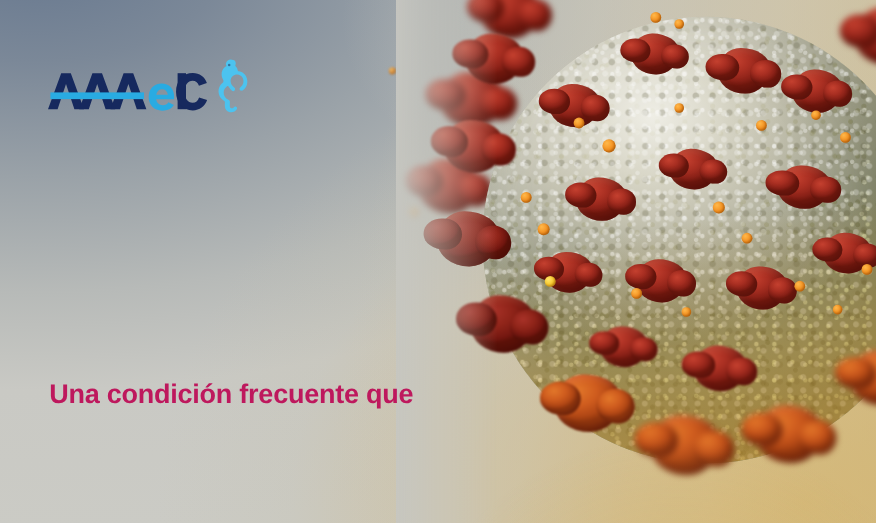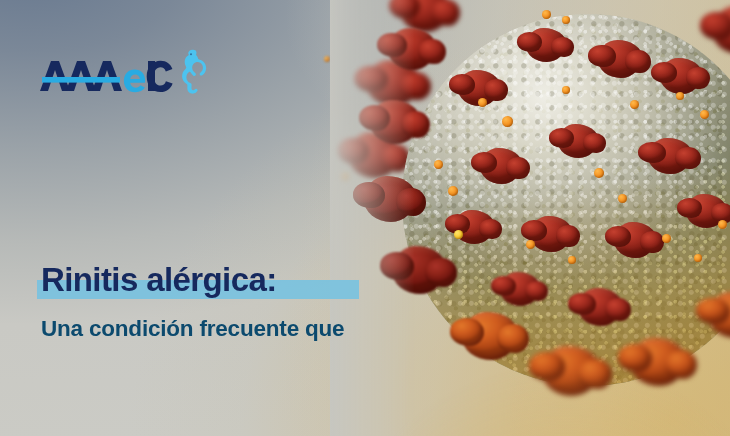--- a/index.html
+++ b/index.html
@@ -162,21 +162,21 @@
   .headline .hl-text { position:relative; z-index:1; }
 
   .subtitle {
     position:absolute;
     left:41px; top:314px;
     width:420px;
     font-size:22.5px;
     font-weight:700;
     line-height:1.30;
     letter-spacing:-0.2px;
-    color:#0c4a6e;
+    color:#be185d;
   }
   .subtitle .line { display:block; white-space:nowrap; }
 </style>
 </head>
 <body>
 
 <div id="banner">
 
   <div class="bg-base"></div>
   <div class="bg-topright"></div>
@@ -265,24 +265,18 @@
         <path d="M134.6 24.4c-1.8 5.4-6.2 8.6-12 8.6-8.2 0-13.9-6.4-13.9-15.6 0-9.2 5.8-15.6 14-15.6 5.6 0 9.9 3.1 11.7 8.3l-6.6 2.3c-1-2.8-2.8-4.2-5.3-4.2-4 0-6.6 3.6-6.6 9.2 0 5.6 2.6 9.2 6.6 9.2 2.6 0 4.5-1.5 5.4-4.4Z"></path>
       </g>
     </svg>
 
     <svg class="seahorse" width="26" height="46" viewBox="0 0 26 46" aria-hidden="true">
       <path fill="#4cc3ef" d="M13.2 1.1c-2.4-1.2-5.2.1-5.9 2.6-.3 1 .1 1.6.6 2.3-1.6.8-2.9 2.1-3.6 3.8-1.1 2.6-.7 5.3.6 7.6.7 1.2.3 2-.6 2.8-2.2 1.9-3.3 4.4-3.2 7.3.1 3.3 1.8 5.8 4.5 7.5.6.4.9.8.8 1.5-.1 1.1-.1 2.3 0 3.4.2 2.4 1.8 4.1 4.1 4.6 2.4.5 4.6-.4 5.8-2.4.5-.9.3-1.6-.5-2.1-.8-.5-1.5-.2-2.1.5-.5.6-1.1.9-1.9.7-.9-.3-1.3-1-1.3-1.9 0-1 0-2 .1-3 .1-1.1-.3-1.7-1.3-2.2-2.6-1.2-4-3.3-3.9-6.2.1-2 1-3.6 2.6-4.8.9-.7 1.3-.2 1.7.5.6 1.1 1.4 2 2.4 2.8 1 .8 1.9.7 2.5-.2.6-.9.3-1.7-.6-2.4-1.6-1.2-2.6-2.8-2.8-4.8-.3-2.6 1.3-5 3.8-5.7 2.6-.7 5.2.5 6.3 2.8 1.3 2.8.6 5.6-1.9 7.7-.6.5-1 1.1-.6 1.9.4.8 1.1 1 1.9.8.4-.1.7-.4 1-.6 2-1.6 3.2-3.7 3.4-6.2.4-4.6-2.6-8.5-7-9.3-.7-.1-1-.4-1.1-1.1-.1-1-.6-1.9-1.3-2.6-.6-.6-.8-1.2-.4-2 .2-.4.2-1 .1-1.5-.3-1.5-1.2-2.5-2.6-2.1Z"></path>
       <circle cx="10" cy="5.2" r="1.05" fill="#1a2f5e" opacity=".55"></circle>
     </svg>
   </div>
 
-  <div class="headline-wrap">
-    <div class="headline">
-      <span class="hl-bar"></span>
-      <span class="hl-text">Rinitis alérgica:</span>
-    </div>
-  </div>
 
   <div class="subtitle">
     <span class="line">Una condición frecuente que</span>
   </div>
 
 </div>
 
 </body></html>

